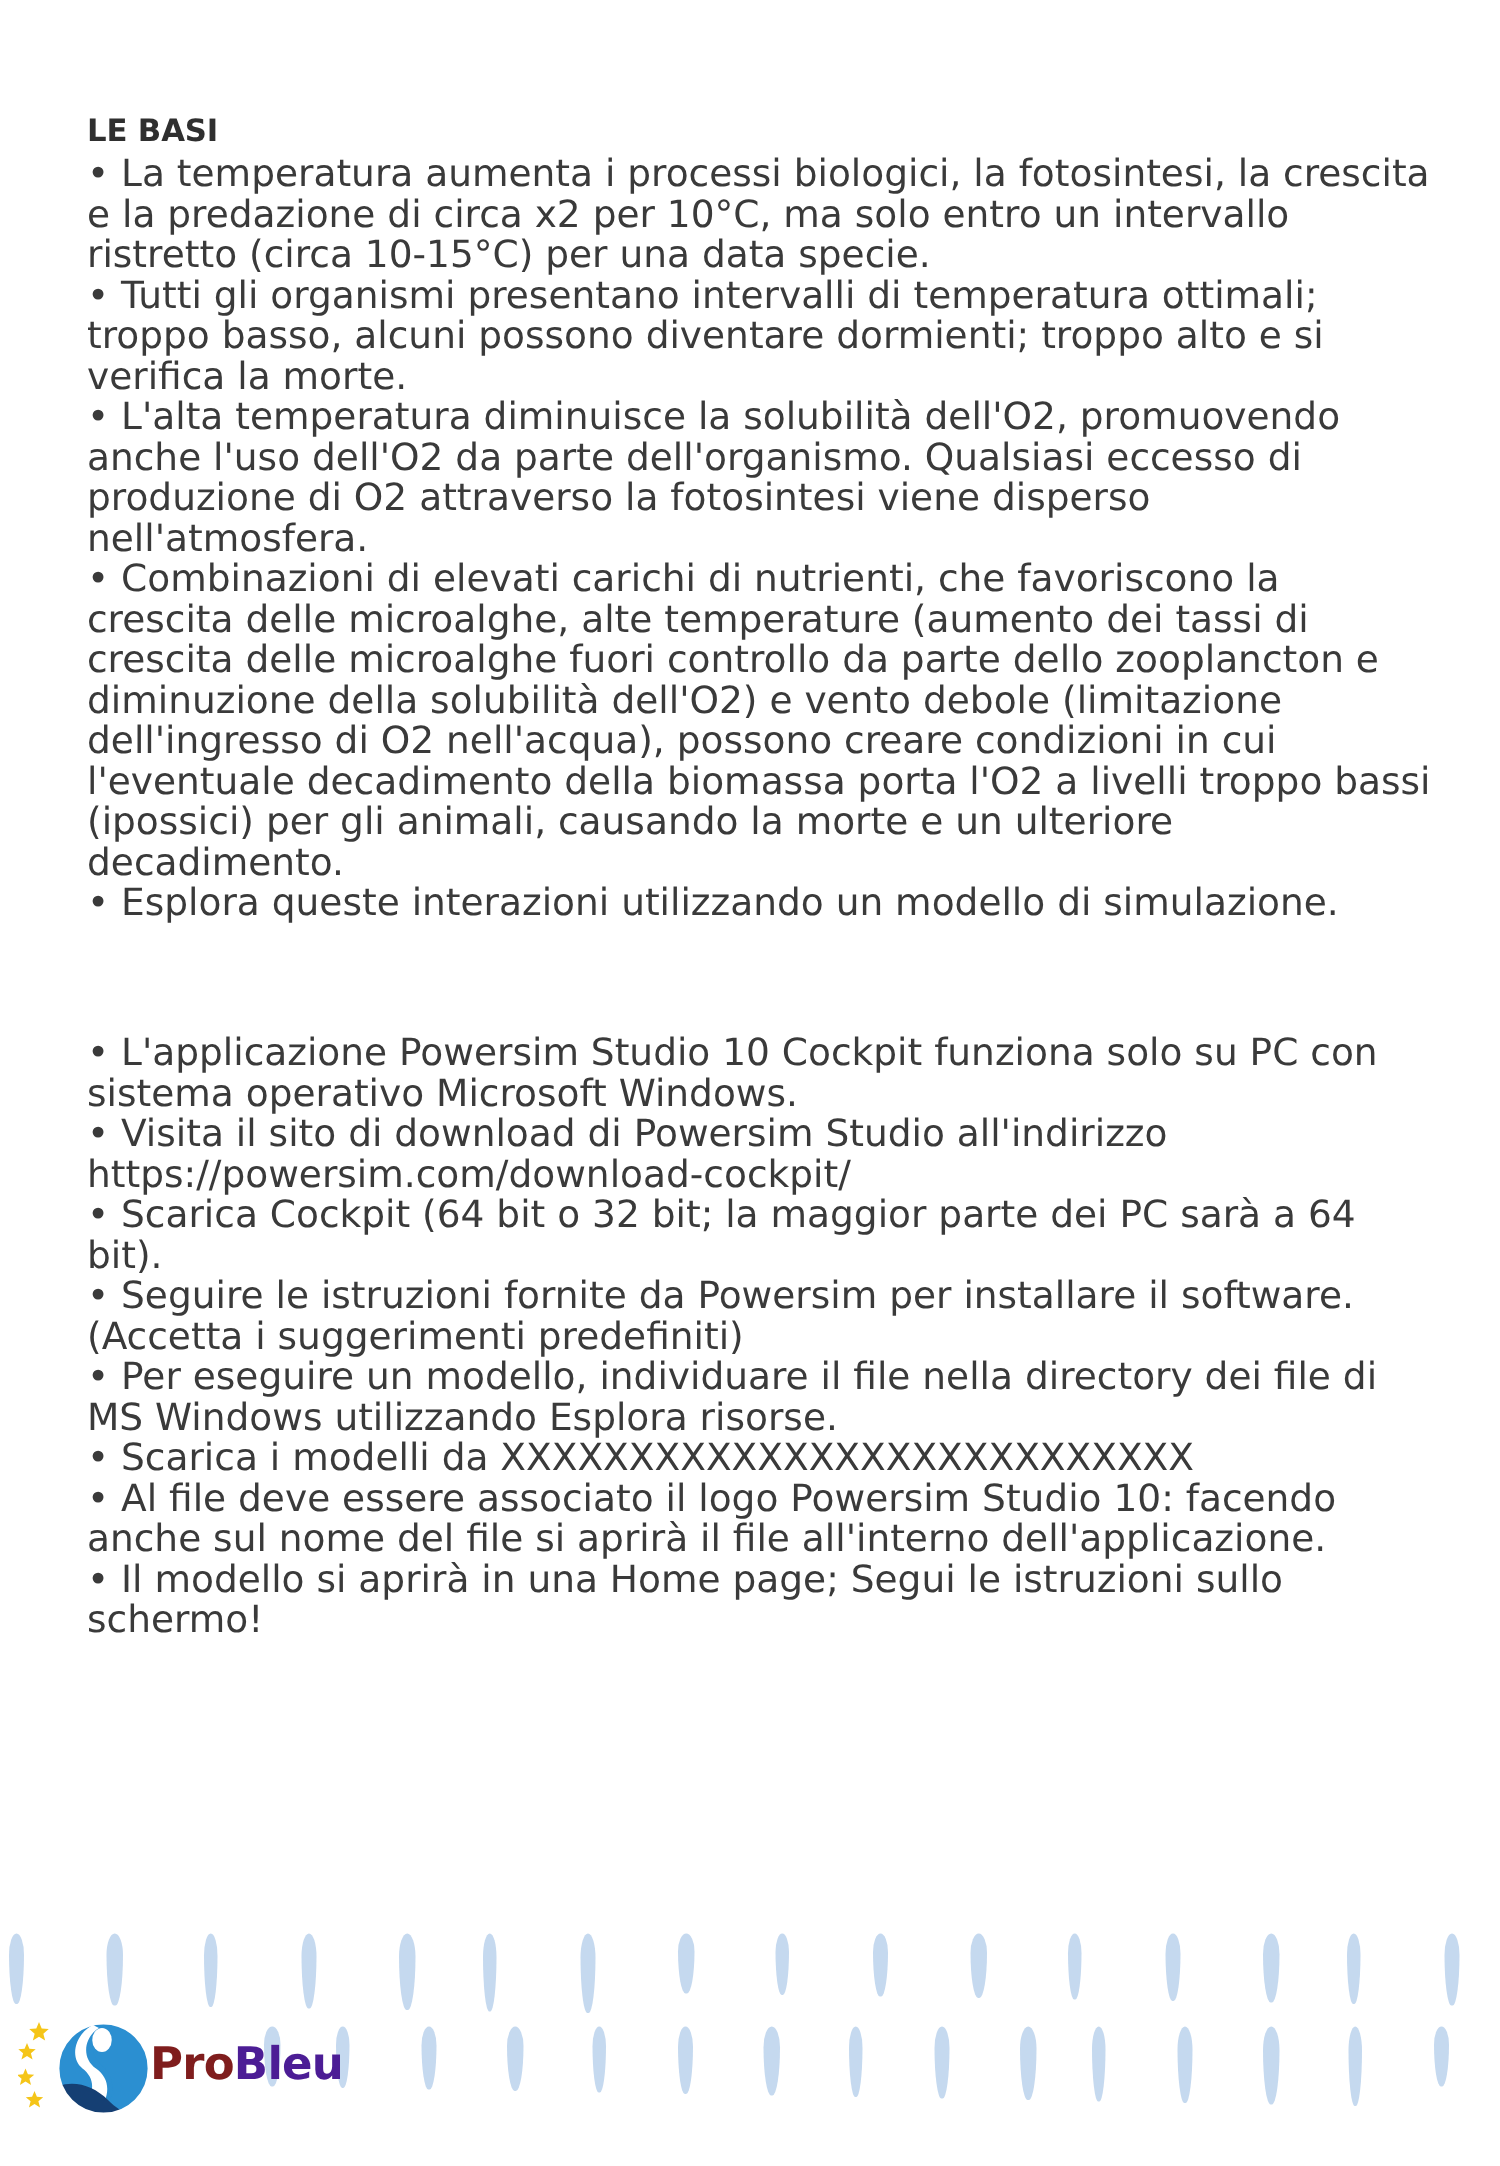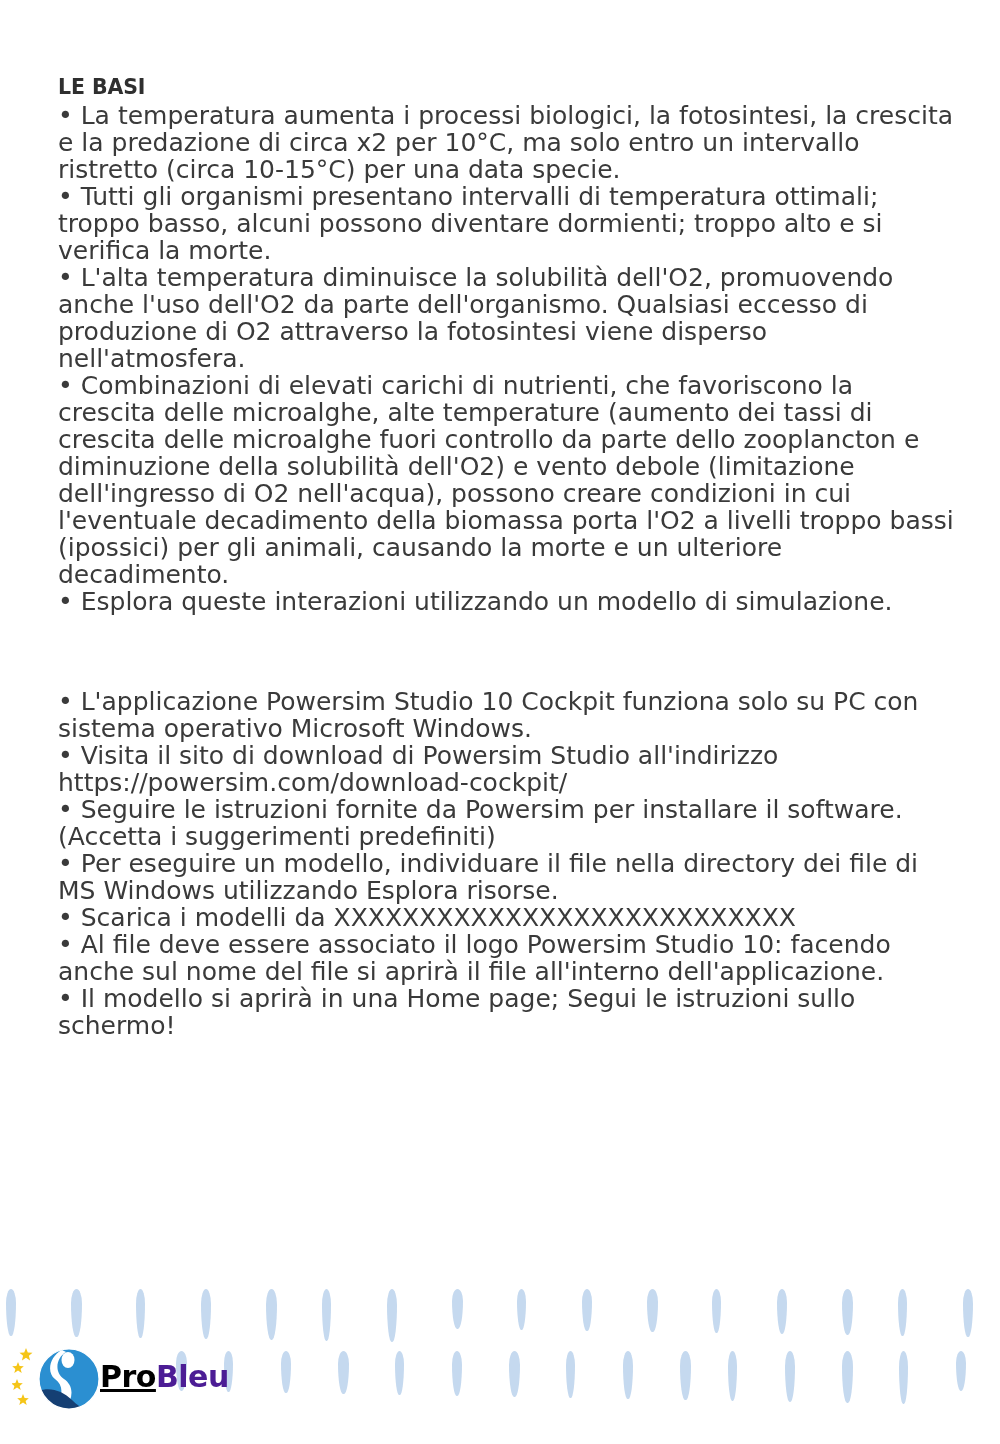--- a/index.html
+++ b/index.html
@@ -92,21 +92,21 @@
   .logo-word {
     position: absolute;
     left: 88px;
     top: 18px;
     font-size: 30px;
     font-weight: bold;
     letter-spacing: -0.5px;
     line-height: 34px;
     white-space: nowrap;
   }
-  .logo-word .w-pro { color: #000000; text-decoration: underline; }
+  .logo-word .w-pro { color: #7f1d1d; }
   .logo-word .w-bleu { color: #4c1d95; }
 
   .stars { position: absolute; left: 0; top: 6px; width: 26px; height: 58px; }
 </style>
 </head>
 <body>
 
 <div class="page">
 
   <div class="content">
@@ -117,20 +117,21 @@
     <p class="bullet">• Tutti gli organismi presentano intervalli di temperatura ottimali; troppo basso, alcuni possono diventare dormienti; troppo alto e si verifica la morte.</p>
     <p class="bullet">• L'alta temperatura diminuisce la solubilità dell'O2, promuovendo anche l'uso dell'O2 da parte dell'organismo. Qualsiasi eccesso di produzione di O2 attraverso la fotosintesi viene disperso nell'atmosfera.</p>
     <p class="bullet">• Combinazioni di elevati carichi di nutrienti, che favoriscono la crescita delle microalghe, alte temperature (aumento dei tassi di crescita delle microalghe fuori controllo da parte dello zooplancton e diminuzione della solubilità dell'O2) e vento debole (limitazione dell'ingresso di O2 nell'acqua), possono creare condizioni in cui l'eventuale decadimento della biomassa porta l'O2 a livelli troppo bassi (ipossici) per gli animali, causando la morte e un ulteriore decadimento.</p>
     <p class="bullet">• Esplora queste interazioni utilizzando un modello di simulazione.</p>
 
     <div class="gap-block"></div>
 
 
     <p class="bullet">• L'applicazione Powersim Studio 10 Cockpit funziona solo su PC con sistema operativo Microsoft Windows.</p>
     <p class="bullet">• Visita il sito di download di Powersim Studio all'indirizzo https://powersim.com/download-cockpit/</p>
+    <p class="bullet">• Scarica Cockpit (64 bit o 32 bit; la maggior parte dei PC sarà a 64 bit).</p>
     <p class="bullet">• Seguire le istruzioni fornite da Powersim per installare il software. (Accetta i suggerimenti predefiniti)</p>
     <p class="bullet">• Per eseguire un modello, individuare il file nella directory dei file di MS Windows utilizzando Esplora risorse.</p>
     <p class="bullet">• Scarica i modelli da XXXXXXXXXXXXXXXXXXXXXXXXXXX</p>
     <p class="bullet">• Al file deve essere associato il logo Powersim Studio 10: facendo anche sul nome del file si aprirà il file all'interno dell'applicazione.</p>
     <p class="bullet">• Il modello si aprirà in una Home page; Segui le istruzioni sullo schermo!</p>
   </div>
 
   <div class="droplet-row row-a" id="droplet-row-a">
       <div class="droplet" style="left: 6px; height: 47px; width: 10px; background: rgb(197, 217, 239);"></div>
       <div class="droplet" style="left: 71px; height: 48px; width: 11px; background: rgb(197, 217, 239);"></div>

